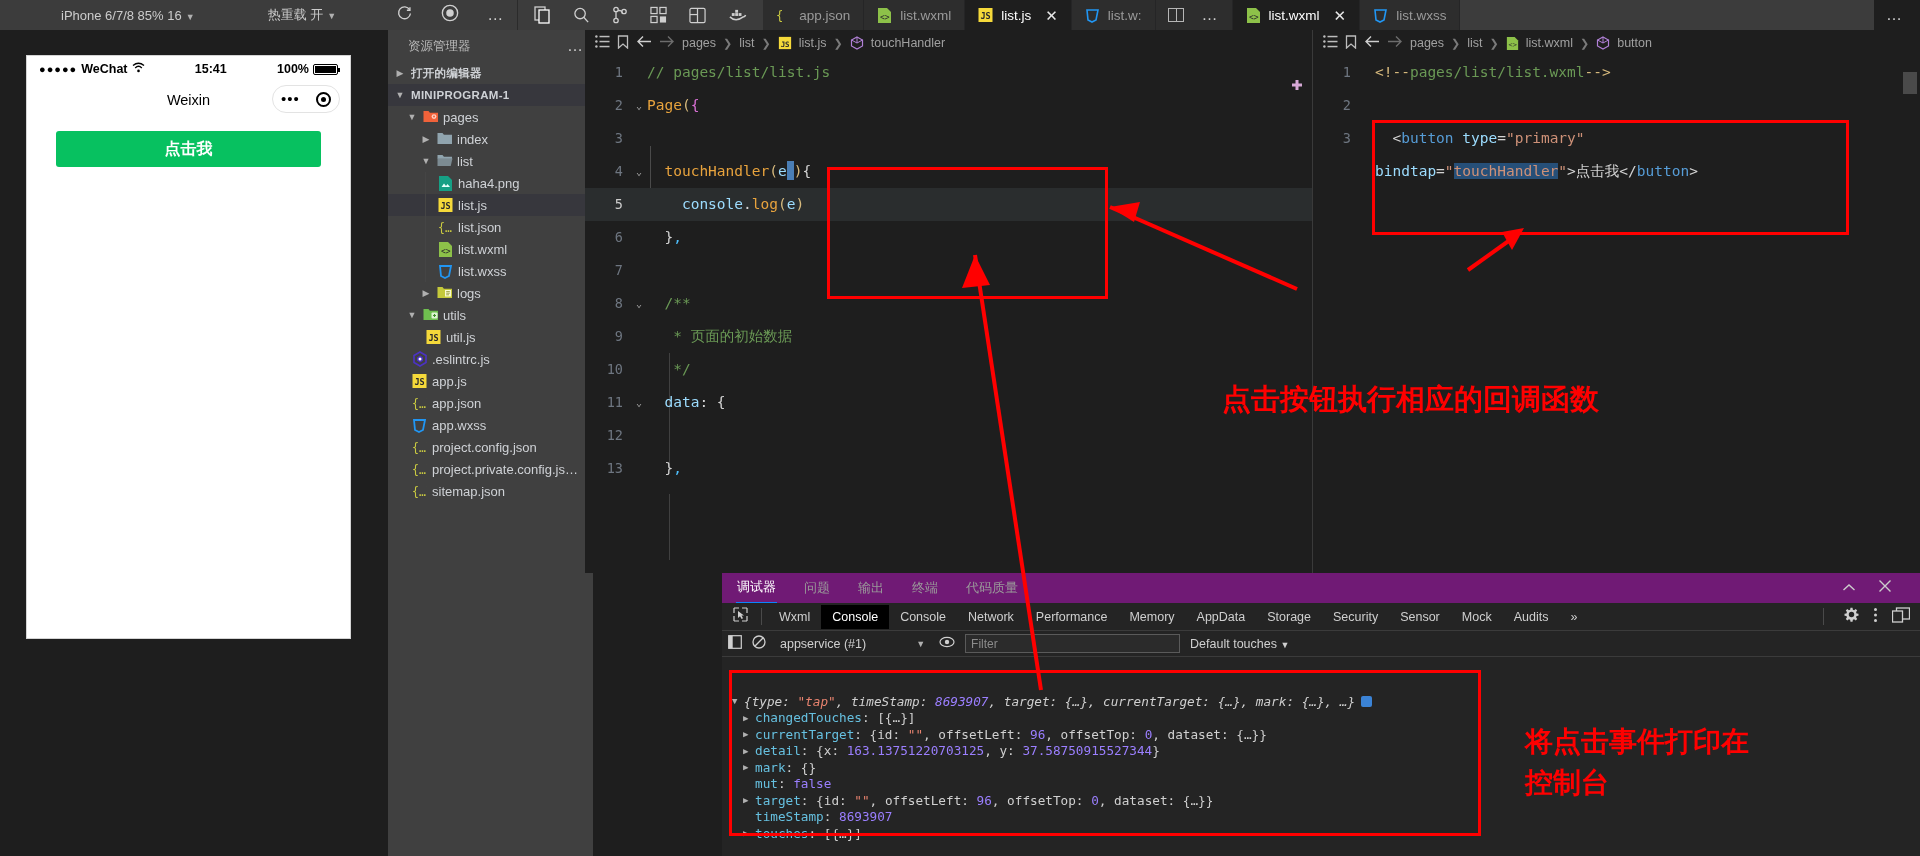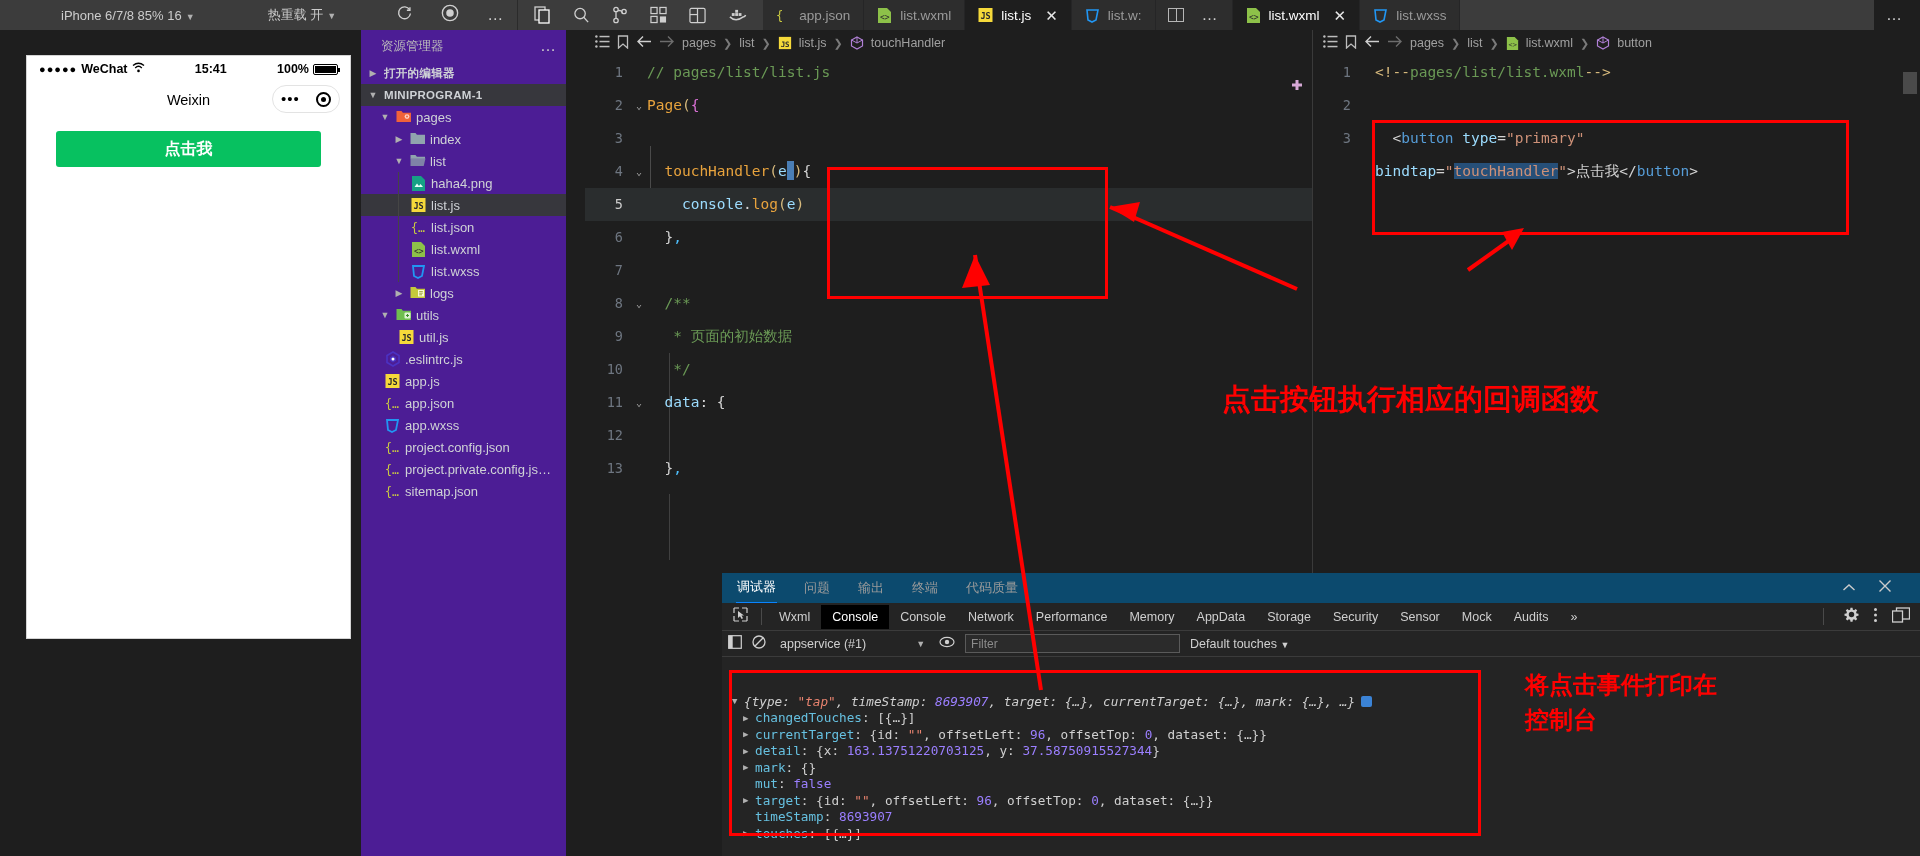--- a/index.html
+++ b/index.html
@@ -89,22 +89,22 @@
   .target-ico:after { content:''; position:absolute; left:3px; top:3px; width:5px; height:5px; border-radius:50%; background:#000; }
   .mini-btn {
     margin: 13px auto 0; width: 265px; height: 36px;
     background: #07c160; color: #fff; border-radius: 3px;
     display:flex; align-items:center; justify-content:center;
     font-size: 16px; font-weight: 700; cursor: pointer;
   }
 
   
   .explorer {
-    position: absolute; left: 361px; top: 30px; width: 205px; bottom: 0;
-    background: #4c1d95; font-size: 13px;
+    position: absolute; left: 388px; top: 30px; width: 205px; bottom: 0;
+    background: #404040; font-size: 13px;
   }
   .exp-head {
     height: 32px; display:flex; align-items:center; justify-content:space-between;
     padding: 0 10px 0 20px; color: #bbbbbb; font-size: 12.5px;
   }
   .exp-head .dots { font-size: 16px; line-height: 8px; color:#ccc; }
   .row {
     height: 22px; display:flex; align-items:center; gap: 5px;
     color: #cfd2d6; white-space: nowrap; cursor: pointer; position: relative;
   }
@@ -153,21 +153,21 @@
 
   .vsplit { position:absolute; top:30px; bottom:0; width:1px; background:#3a3a3a; }
 
   
   .devtools {
     position: absolute; left: 722px; right: 0; top: 573px; bottom: 0;
     background: #252526;
   }
   .dt-tabs {
     height: 30px; display:flex; align-items:center; gap: 26px;
-    padding: 0 14px; background: #0c4a6e; position: relative;
+    padding: 0 14px; background: #701a75; position: relative;
   }
   .dt-tab { font-size: 13px; color: #9a9a9a; padding: 5px 1px 6px; cursor:pointer; }
   .dt-tab.active { color: #ffffff; border-bottom: 1.5px solid #0a84ff; }
   .dt-win-ctrls { margin-left: auto; display:flex; align-items:center; gap: 22px; padding-right: 14px; color:#cccccc; }
 
   .inspector {
     position: absolute; left:0; right:0; top:30px; bottom:0; background: #242424;
   }
   .insp-tabs {
     height: 28px; display:flex; align-items:center;
@@ -947,16 +947,16 @@
     <polygon points="1110,207 1140,202 1134,222" fill="#ff0000"></polygon>
 
     <line x1="1468" y1="270" x2="1510" y2="240" stroke="#ff0000" stroke-width="4"></line>
     <polygon points="1502,232 1524,228 1512,250" fill="#ff0000"></polygon>
 
     <line x1="1041" y1="690" x2="975" y2="255" stroke="#ff0000" stroke-width="4"></line>
     <polygon points="975,255 990,285 962,288" fill="#ff0000"></polygon>
   </svg>
 
   <div class="anno-text" style="left:1222px; top:340px; font-size:29px;margin-top:40px;">点击按钮执行相应的回调函数</div>
-  <div class="anno-text" style="left:1525px; top:668px; font-size:24px; line-height:1.45;">将点击事件打印在
+  <div class="anno-text" style="left:1525px; top:722px; font-size:28px; line-height:1.45;">将点击事件打印在
 控制台</div>
 
 </div>
 
 </body></html>

